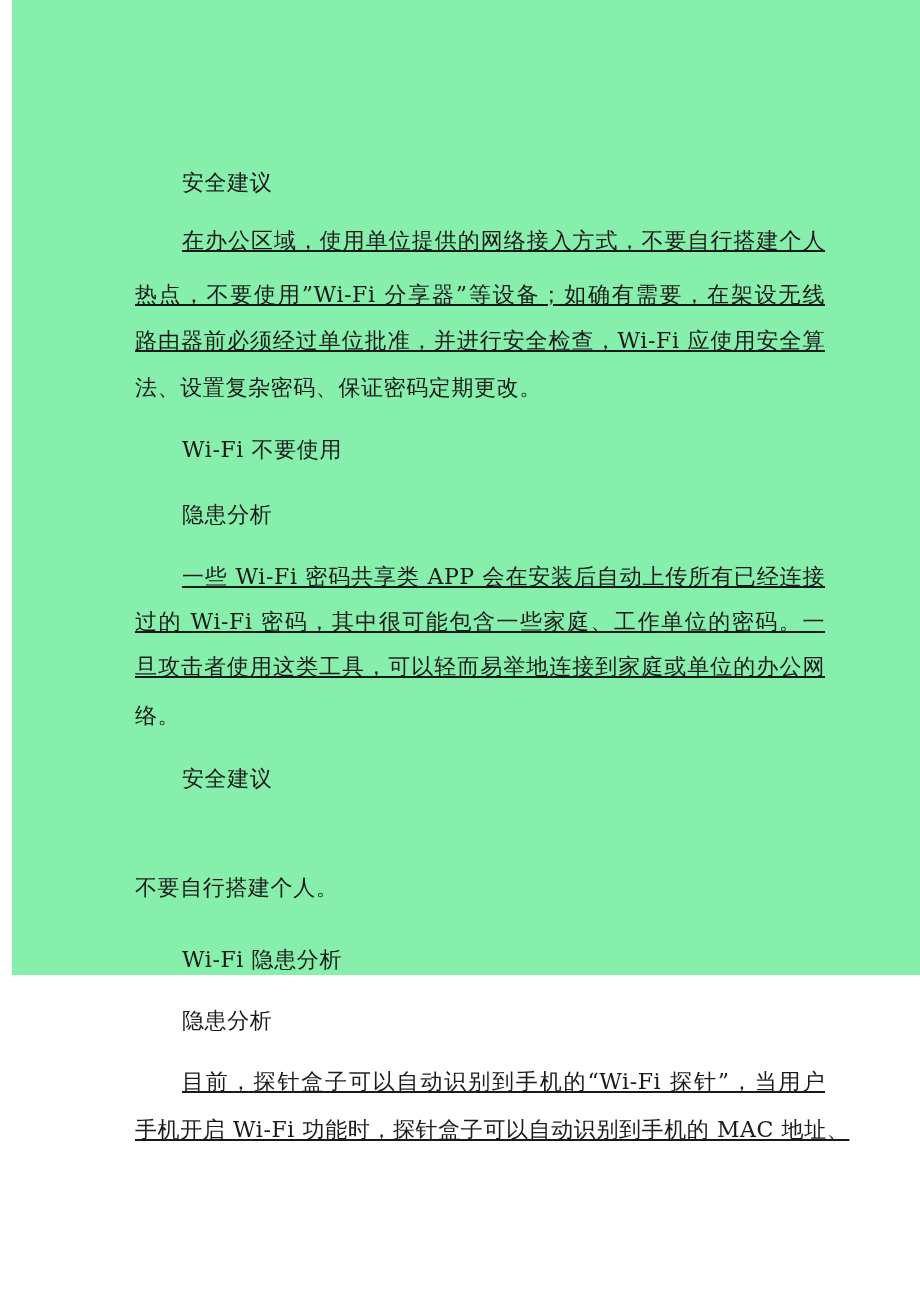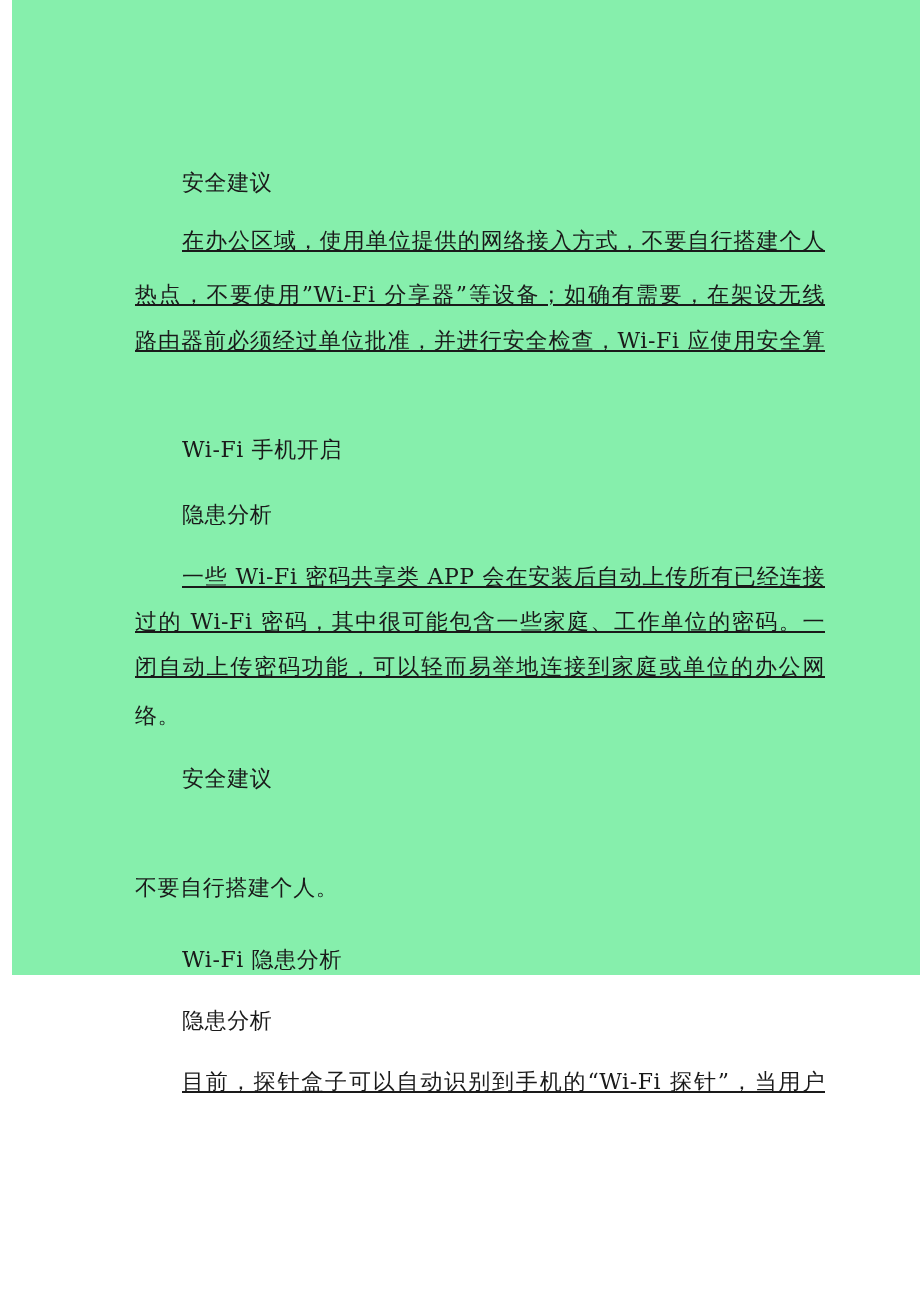--- a/index.html
+++ b/index.html
@@ -14,31 +14,33 @@
 </head>
 <body>
 
 <div class="page">
 
   <div class="line indent" style="top:168px">安全建议</div>
 
   <div class="line indent justify" style="top:226px">在办公区域，使用单位提供的网络接入方式，不要自行搭建个人</div>
   <div class="line justify" style="top:280px">热点，不要使用”Wi-Fi 分享器”等设备；如确有需要，在架设无线</div>
   <div class="line justify" style="top:326px">路由器前必须经过单位批准，并进行安全检查，Wi-Fi 应使用安全算</div>
+  <div class="line" style="top:373px">法、设置复杂密码、保证密码定期更改。</div>
 
-  <div class="line indent" style="top:435px">Wi-Fi 手机开启</div>
+  <div class="line indent" style="top:435px">Wi-Fi 不要使用</div>
   <div class="line indent" style="top:500px">隐患分析</div>
 
   <div class="line indent justify" style="top:562px">一些 Wi-Fi 密码共享类 APP 会在安装后自动上传所有已经连接</div>
   <div class="line justify" style="top:607px">过的 Wi-Fi 密码，其中很可能包含一些家庭、工作单位的密码。一</div>
-  <div class="line justify" style="top:652px">闭自动上传密码功能，可以轻而易举地连接到家庭或单位的办公网</div>
+  <div class="line justify" style="top:652px">旦攻击者使用这类工具，可以轻而易举地连接到家庭或单位的办公网</div>
   <div class="line" style="top:701px">络。</div>
 
   <div class="line indent" style="top:764px">安全建议</div>
 
   <div class="line" style="top:873px">不要自行搭建个人。</div>
 
   <div class="line indent" style="top:945px">Wi-Fi 隐患分析</div>
   <div class="line indent" style="top:1006px">隐患分析</div>
 
   <div class="line indent justify" style="top:1067px">目前，探针盒子可以自动识别到手机的“Wi-Fi 探针”，当用户</div>
+  <div class="line justify" style="top:1115px">手机开启 Wi-Fi 功能时，探针盒子可以自动识别到手机的 MAC 地址、</div>
 
 </div>
 
 </body></html>

